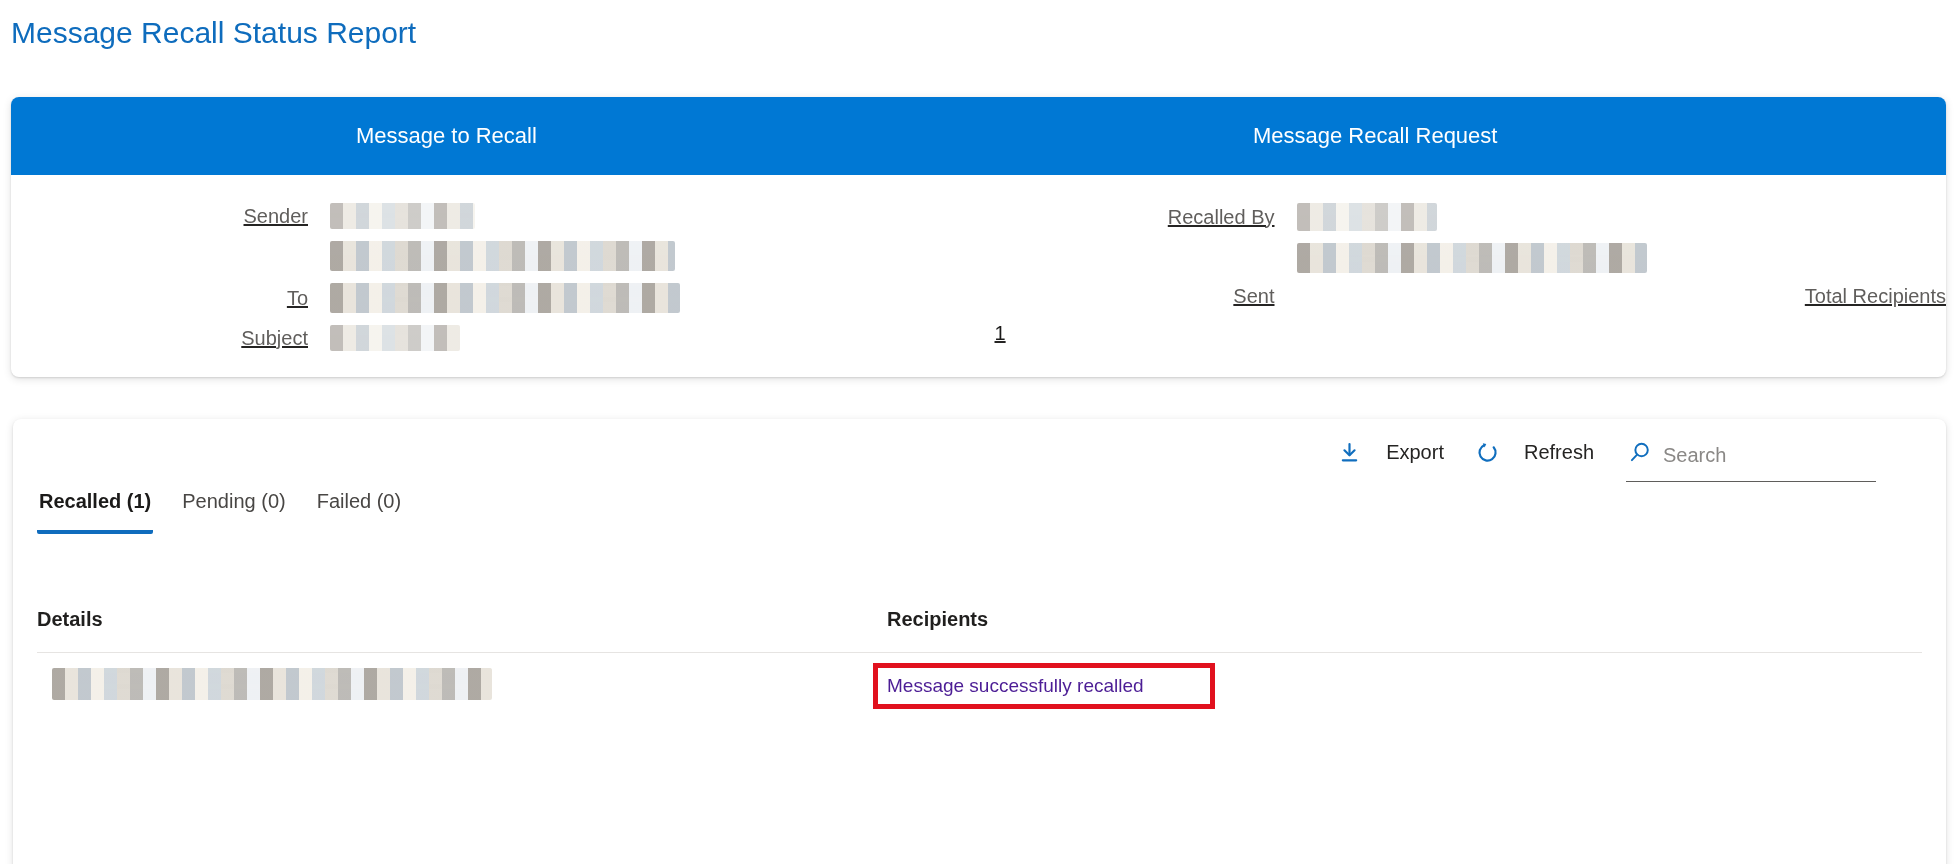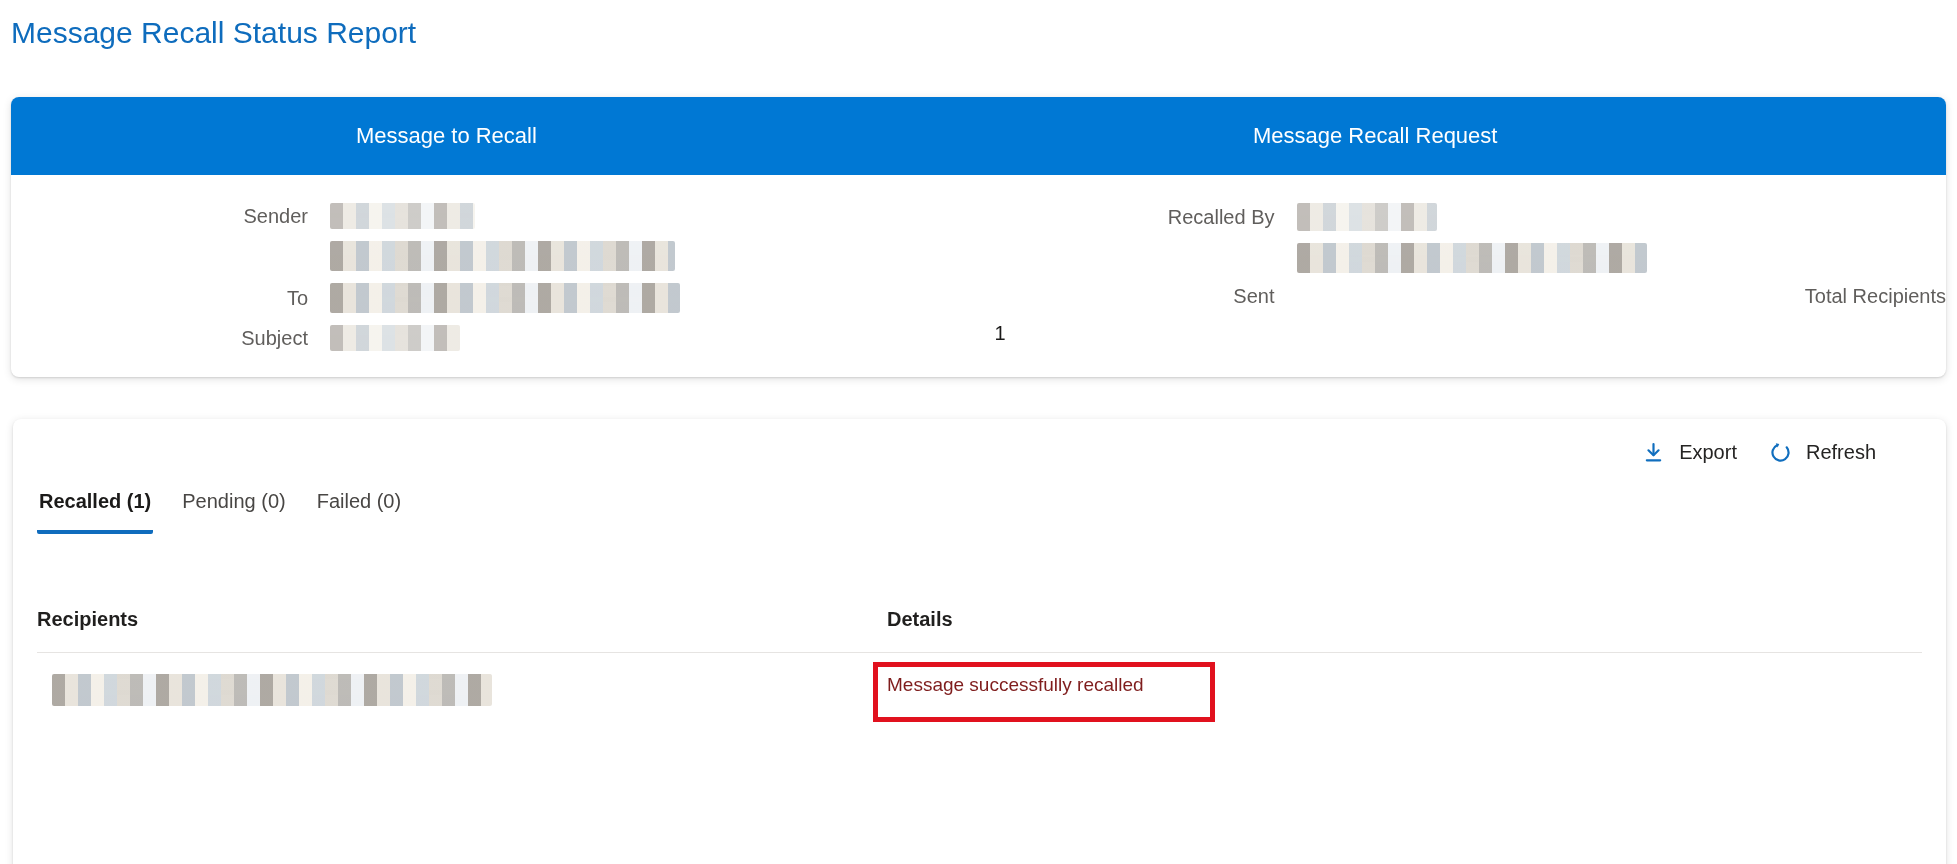--- a/index.html
+++ b/index.html
@@ -17,21 +17,21 @@
     font-size:30px; line-height:40px; font-weight:400;
     color:#0e6cbd;
   }
 
   
   .card {
     background:#fff;
     border-radius:8px;
     box-shadow:0 1px 2px rgba(0,0,0,.12), 0 2px 8px rgba(0,0,0,.12);
   }
-  .summary-card { margin:44px 11px 0 11px; overflow:hidden; }
+  .summary-card { margin:44px 11px 0 11px; overflow:hidden;text-decoration:underline; }
   .summary-bar {
     height:78px; background:#0078d4; position:relative;
     color:#fff; font-size:22px;
   }
   .summary-bar .bar-title {
     position:absolute; top:50%; transform:translate(-50%,-50%);
     white-space:nowrap;
   }
   .bar-title.left-t  { left:22.5%; }
   .bar-title.right-t { left:70.5%; }
@@ -66,21 +66,21 @@
     margin:42px 11px 0 13px; height:470px;
     position:relative; padding:0 24px;
   }
 
   .toolbar {
     position:absolute; top:20px; right:70px;
     display:flex; align-items:flex-start; gap:32px;
     font-size:20px;
   }
   .tbtn {
-    display:flex; align-items:center; gap:14px;
+    display:flex; align-items:center; gap:25px;
     background:none; border:none; padding:0; margin-top:2px;
     font:inherit; color:#252423; cursor:pointer;
   }
   .tbtn svg { display:block; }
   .searchbox {
     display:flex; align-items:center; gap:10px;
     width:250px; padding:2px 2px 12px 2px;
     border-bottom:1px solid #5f5d5b;
   }
   .searchbox input {
@@ -108,22 +108,22 @@
     font-size:20px; font-weight:700; color:#201f1e;
   }
   .trow {
     display:grid; grid-template-columns:850px 1fr;
     align-items:center; padding-top:9px; min-height:56px;
   }
   .recip-redact { width:440px; height:32px; margin-left:15px; }
   .detail-box {
     display:inline-block; margin-left:-14px;
     border:5px solid #e1111e;
-    padding:7px 66px 21px 9px;
-    font-size:19px; color:#7f1d1d; white-space:nowrap;
+    padding:7px 66px 7px 9px;
+    font-size:19px; color:#4c1d95; white-space:nowrap;
   }
 </style>
 </head>
 <body>
 
 <h1 class="page-title">Message Recall Status Report</h1>
 
 <section class="card summary-card">
   <div class="summary-bar">
     <span class="bar-title left-t">Message to Recall</span>
@@ -194,31 +194,40 @@
     <button class="tbtn">
       <span>
         <svg width="23" height="23" viewBox="0 0 20 20" fill="none">
           <path d="M15.36 5.5 A7 7 0 1 1 7.04 3.66" stroke="#106ebe" stroke-width="1.9" stroke-linecap="round"></path>
           <path d="M8.9 2.7 L5.9 1.9 L7.5 5.7 Z" fill="#106ebe"></path>
         </svg>
       </span>
       <span>Refresh</span>
     </button>
 
+    <div class="searchbox">
+      <span>
+        <svg width="23" height="23" viewBox="0 0 20 20" fill="none">
+          <circle cx="11.8" cy="7.8" r="5.4" stroke="#106ebe" stroke-width="1.7"></circle>
+          <path d="M7.9 11.9 L3.4 16.6" stroke="#106ebe" stroke-width="1.7" stroke-linecap="round"></path>
+        </svg>
+      </span>
+      <input type="text" placeholder="Search" style="">
+    </div>
   </div>
 
   <div class="tabs">
     <div class="tab active">Recalled (1)</div>
     <div class="tab">Pending (0)</div>
     <div class="tab">Failed (0)</div>
   </div>
 
   <div class="thead">
+    <div>Details</div>
     <div>Recipients</div>
-    <div>Details</div>
   </div>
 
   <div class="trow">
     <div>
       <span class="redact dark recip-redact"></span>
     </div>
     <div>
       <span class="detail-box">Message successfully recalled</span>
     </div>
   </div>

